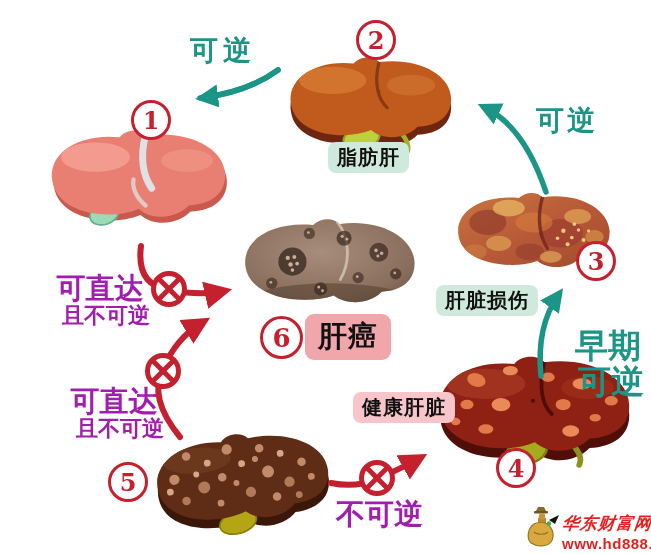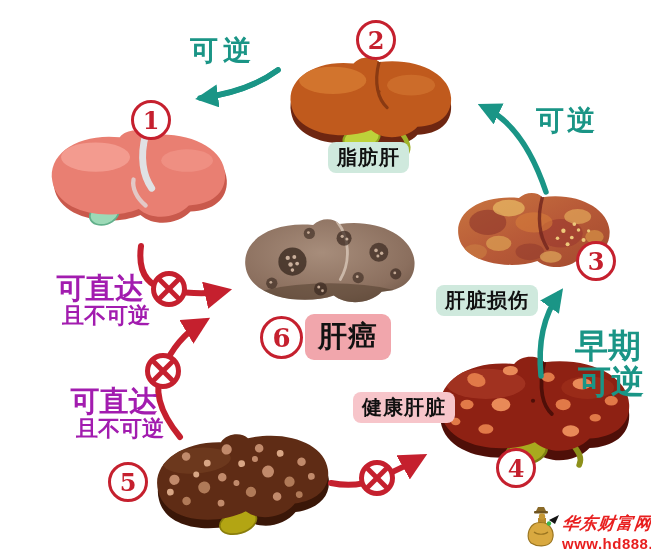--- a/index.html
+++ b/index.html
@@ -309,20 +309,21 @@
   </div>
 
   <div class="red-txt stacked" style="left:48px;top:272px;width:104px;">
     <span class="l1">可直达</span>
     <span class="l2">且不可逆</span>
   </div>
   <div class="red-txt stacked" style="left:62px;top:385px;width:104px;">
     <span class="l1">可直达</span>
     <span class="l2">且不可逆</span>
   </div>
+  <div class="red-txt" style="left:336px;top:495px;font-size:29px;">不可逆</div>
 
   <div class="watermark">
     <svg width="36" height="42" viewBox="0 0 36 42">
       <path d="M12,5 L22,5 L20,1 L14,1 Z" fill="#8a6a28"></path>
       <rect x="10" y="5" width="14" height="2.5" rx="1" fill="#6f541f"></rect>
       <rect x="14" y="12" width="8" height="6" fill="#b8882c"></rect>
       <circle cx="18" cy="10.5" r="3.2" fill="#c59733"></circle>
       <path d="M10,18 C4,22 2,32 7,37 C13,41 23,41 27,36 C31,30 29,22 23,18 C20,16 13,16 10,18 Z" fill="#d9a940" stroke="#9a7520" stroke-width="1.2"></path>
       <path d="M25,14 L35,9 L31,18 Z" fill="#141414"></path>
       <circle cx="25" cy="17.5" r="2.2" fill="#3bb54a"></circle>

